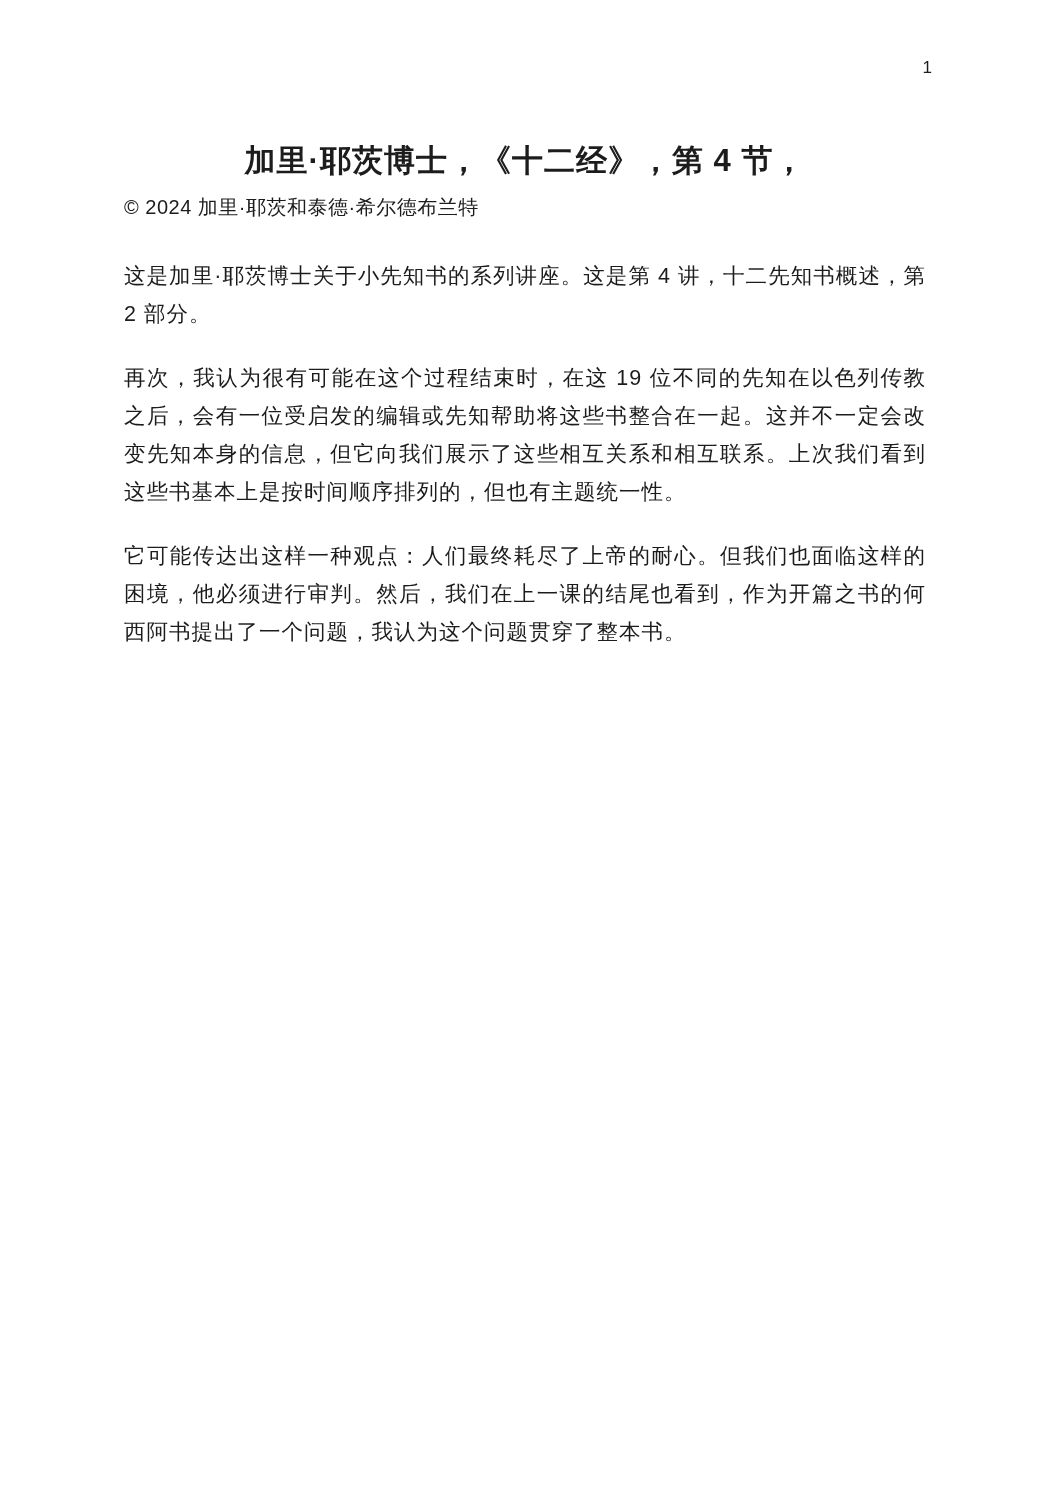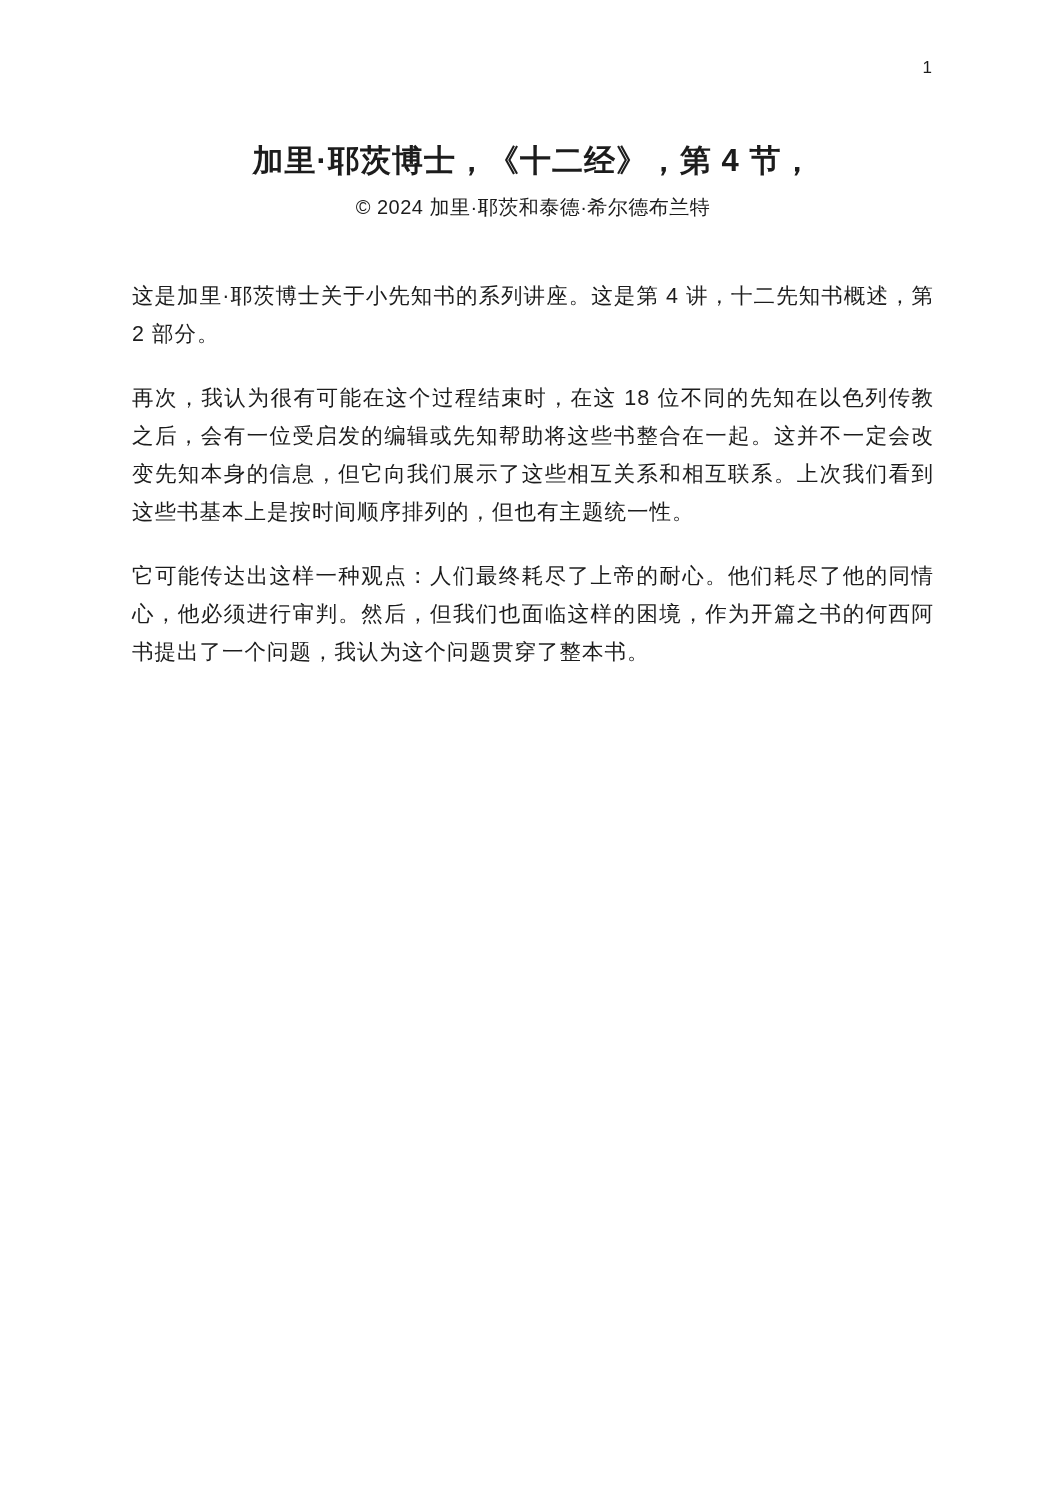--- a/index.html
+++ b/index.html
@@ -23,39 +23,38 @@
     left: 0;
     right: 126px;
     text-align: right;
     font-size: 17px;
     line-height: 24px;
     color: #1c1c1c;
   }
   .content {
     position: absolute;
     top: 0;
-    left: 132px;
+    left: 124px;
     width: 802px;
   }
   .doc-title {
     padding-top: 129px;
     text-align: center;
     font-size: 31px;
     line-height: 64px;
     font-weight: bold;
     letter-spacing: 1px;
   }
   .copyright {
-    text-align: center;
     font-size: 20px;
     line-height: 28px;
     letter-spacing: 0.5px;
   }
   .body-text {
-    margin-top: 56px;
+    margin-top: 36px;
   }
   .body-text p {
     margin: 0 0 26px 0;
     font-size: 21.5px;
     line-height: 38px;
     letter-spacing: 1px;
     text-align: justify;
     text-justify: inter-ideograph;
   }
 </style>
@@ -69,18 +68,18 @@
   <div class="content">
 
     <div class="doc-title">
       <div>加里·耶茨博士，《十二经》，第 4 节，</div>
     </div>
 
     <div class="copyright">© 2024 加里·耶茨和泰德·希尔德布兰特</div>
 
     <div class="body-text">
       <p>这是加里·耶茨博士关于小先知书的系列讲座。这是第 4 讲，十二先知书概述，第 2 部分。</p>
-      <p>再次，我认为很有可能在这个过程结束时，在这 18 位不同的先知在以色列传教之后，会有一位受启发的编辑或先知帮助将这些书整合在一起。这并不一定会改变先知本身的信息，但它向我们展示了这些相互关系和相互联系。上次我们看到这些书基本上是按时间顺序排列的，但也有主题统一性。</p>
-      <p>它可能传达出这样一种观点：人们最终耗尽了上帝的耐心。他们耗尽了他的同情心，他必须进行审判。然后，但我们也面临这样的困境，作为开篇之书的何西阿书提出了一个问题，我认为这个问题贯穿了整本书。</p>
+      <p>再次，我认为很有可能在这个过程结束时，在这 19 位不同的先知在以色列传教之后，会有一位受启发的编辑或先知帮助将这些书整合在一起。这并不一定会改变先知本身的信息，但它向我们展示了这些相互关系和相互联系。上次我们看到这些书基本上是按时间顺序排列的，但也有主题统一性。</p>
+      <p>它可能传达出这样一种观点：人们最终耗尽了上帝的耐心。但我们也面临这样的困境，他必须进行审判。然后，我们在上一课的结尾也看到，作为开篇之书的何西阿书提出了一个问题，我认为这个问题贯穿了整本书。</p>
     </div>
 
   </div>
 </div>
 
 </body></html>

